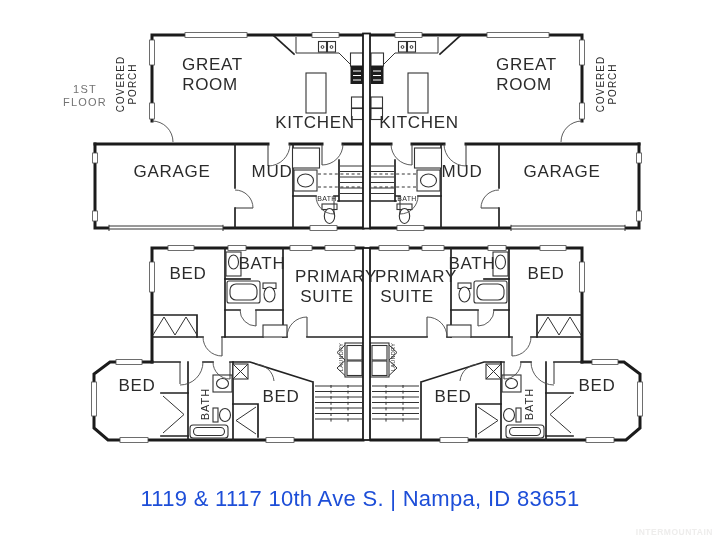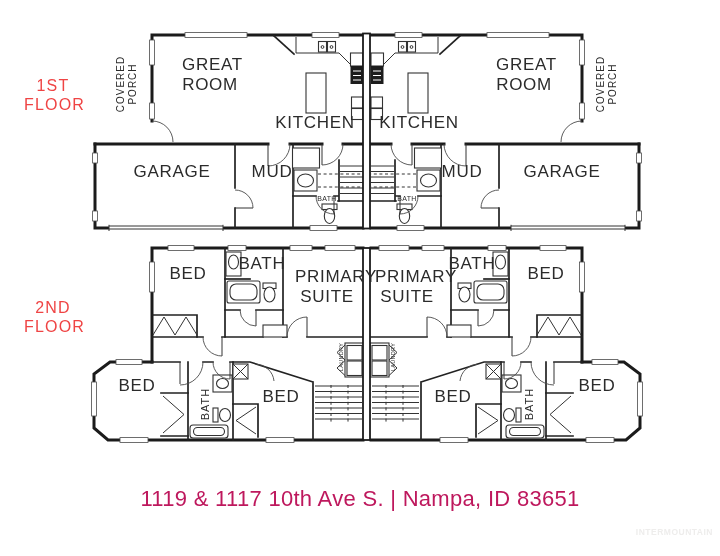--- a/index.html
+++ b/index.html
@@ -11,27 +11,27 @@
   .thin{stroke:#333;stroke-width:1;fill:none;}
   .dash{stroke-dasharray:3,2.6;}
   .door{stroke:#4a4a4a;stroke-width:.9;fill:none;}
   .fix{stroke:#333;stroke-width:1.1;fill:#fff;}
   .win{fill:#fff;stroke:#4a4a4a;stroke-width:.8;}
   .pw{fill:#fff;stroke:#1b1b1b;stroke-width:1.8;}
   .dark{fill:#1c1c1c;stroke:none;}
   .lbl{position:absolute;font-size:17px;letter-spacing:.7px;color:#2b2b2b;
        white-space:pre-line;text-align:center;line-height:1.18;
        transform:translate(-50%,-50%);}
-  .title{font-size:16px;letter-spacing:1.2px;color:#ef4444;}
+  .title{font-size:11px;letter-spacing:1.2px;color:#737373;margin-left:32px;}
   .porch{font-size:10px;letter-spacing:1px;transform:translate(-50%,-50%) rotate(-90deg);}
   .vbath{font-size:11px;letter-spacing:1px;transform:translate(-50%,-50%) rotate(-90deg);}
   .laund{font-size:5.5px;letter-spacing:.3px;transform:translate(-50%,-50%) rotate(-90deg);}
   .smb{font-size:7px;letter-spacing:.3px;}
   #caption{position:absolute;left:50%;top:486px;transform:translateX(-50%);
-           font-size:22px;letter-spacing:.3px;color:#be185d;white-space:nowrap;}
+           font-size:22px;letter-spacing:.3px;color:#1d4ed8;white-space:nowrap;}
   #watermark{position:absolute;right:7px;top:527px;font-size:8.5px;font-weight:bold;
              letter-spacing:.5px;color:#eeedec;}
 </style>
 </head>
 <body>
 
 <div id="page">
 
   <svg width="720" height="556" viewBox="0 0 720 556">
 
@@ -158,21 +158,20 @@
       <rect class="win" x="120" y="437.6" width="28" height="4.8"></rect>
       <rect class="win" x="266" y="437.6" width="28" height="4.8"></rect>
     </g>
     <use href="#f2u" transform="translate(734,0) scale(-1,1)"></use>
 
     <rect class="pw" x="363" y="33.5" width="7" height="195"></rect>
     <rect class="pw" x="363" y="248" width="7" height="192"></rect>
   </svg>
 
   <span class="lbl title" style="left:53px;top:96px;width:58px">1ST FLOOR</span>
-  <span class="lbl title" style="left:53px;top:318px;width:58px">2ND FLOOR</span>
 
   <span class="lbl porch" style="left:127px;top:84px;width:64px">COVERED PORCH</span>
   <span class="lbl porch" style="left:607px;top:84px;width:64px">COVERED PORCH</span>
   <span class="lbl" style="left:210px;top:75px;width:56px">GREAT ROOM</span>
   <span class="lbl" style="left:524px;top:75px;width:56px">GREAT ROOM</span>
   <span class="lbl" style="left:315px;top:123px">KITCHEN</span>
   <span class="lbl" style="left:419px;top:123px">KITCHEN</span>
   <span class="lbl" style="left:172px;top:172px">GARAGE</span>
   <span class="lbl" style="left:562px;top:172px">GARAGE</span>
   <span class="lbl" style="left:272px;top:172px">MUD</span>

